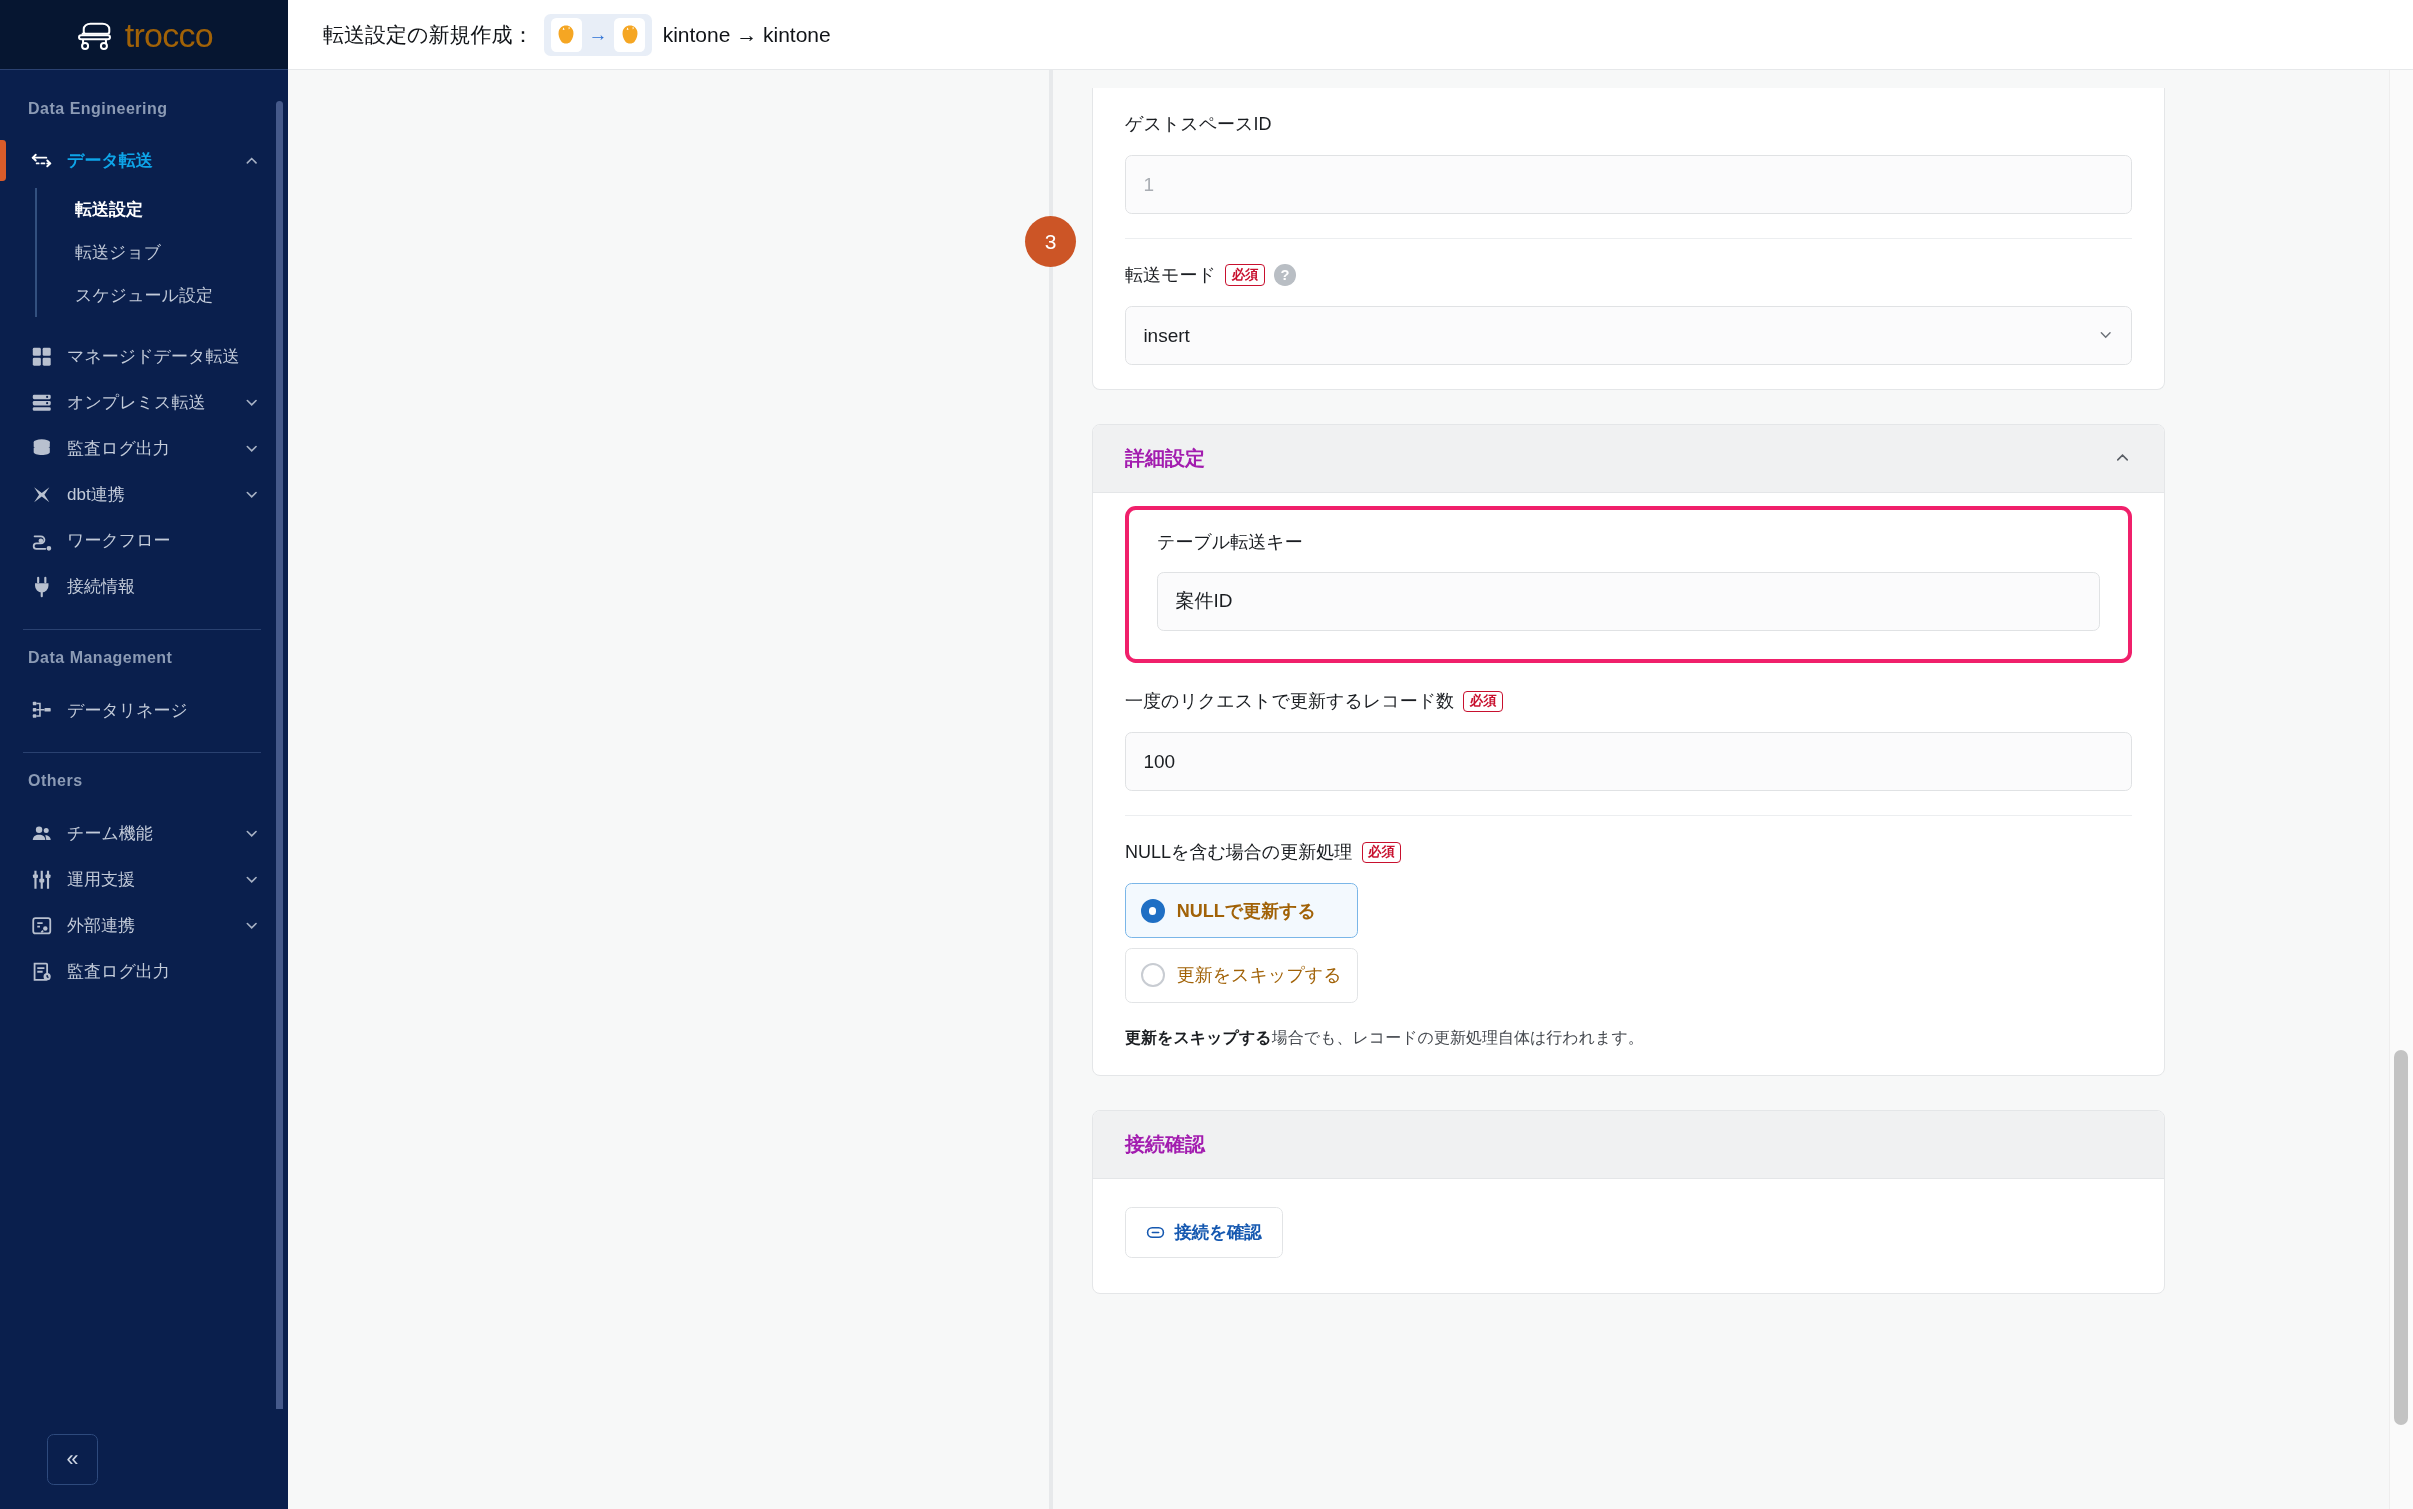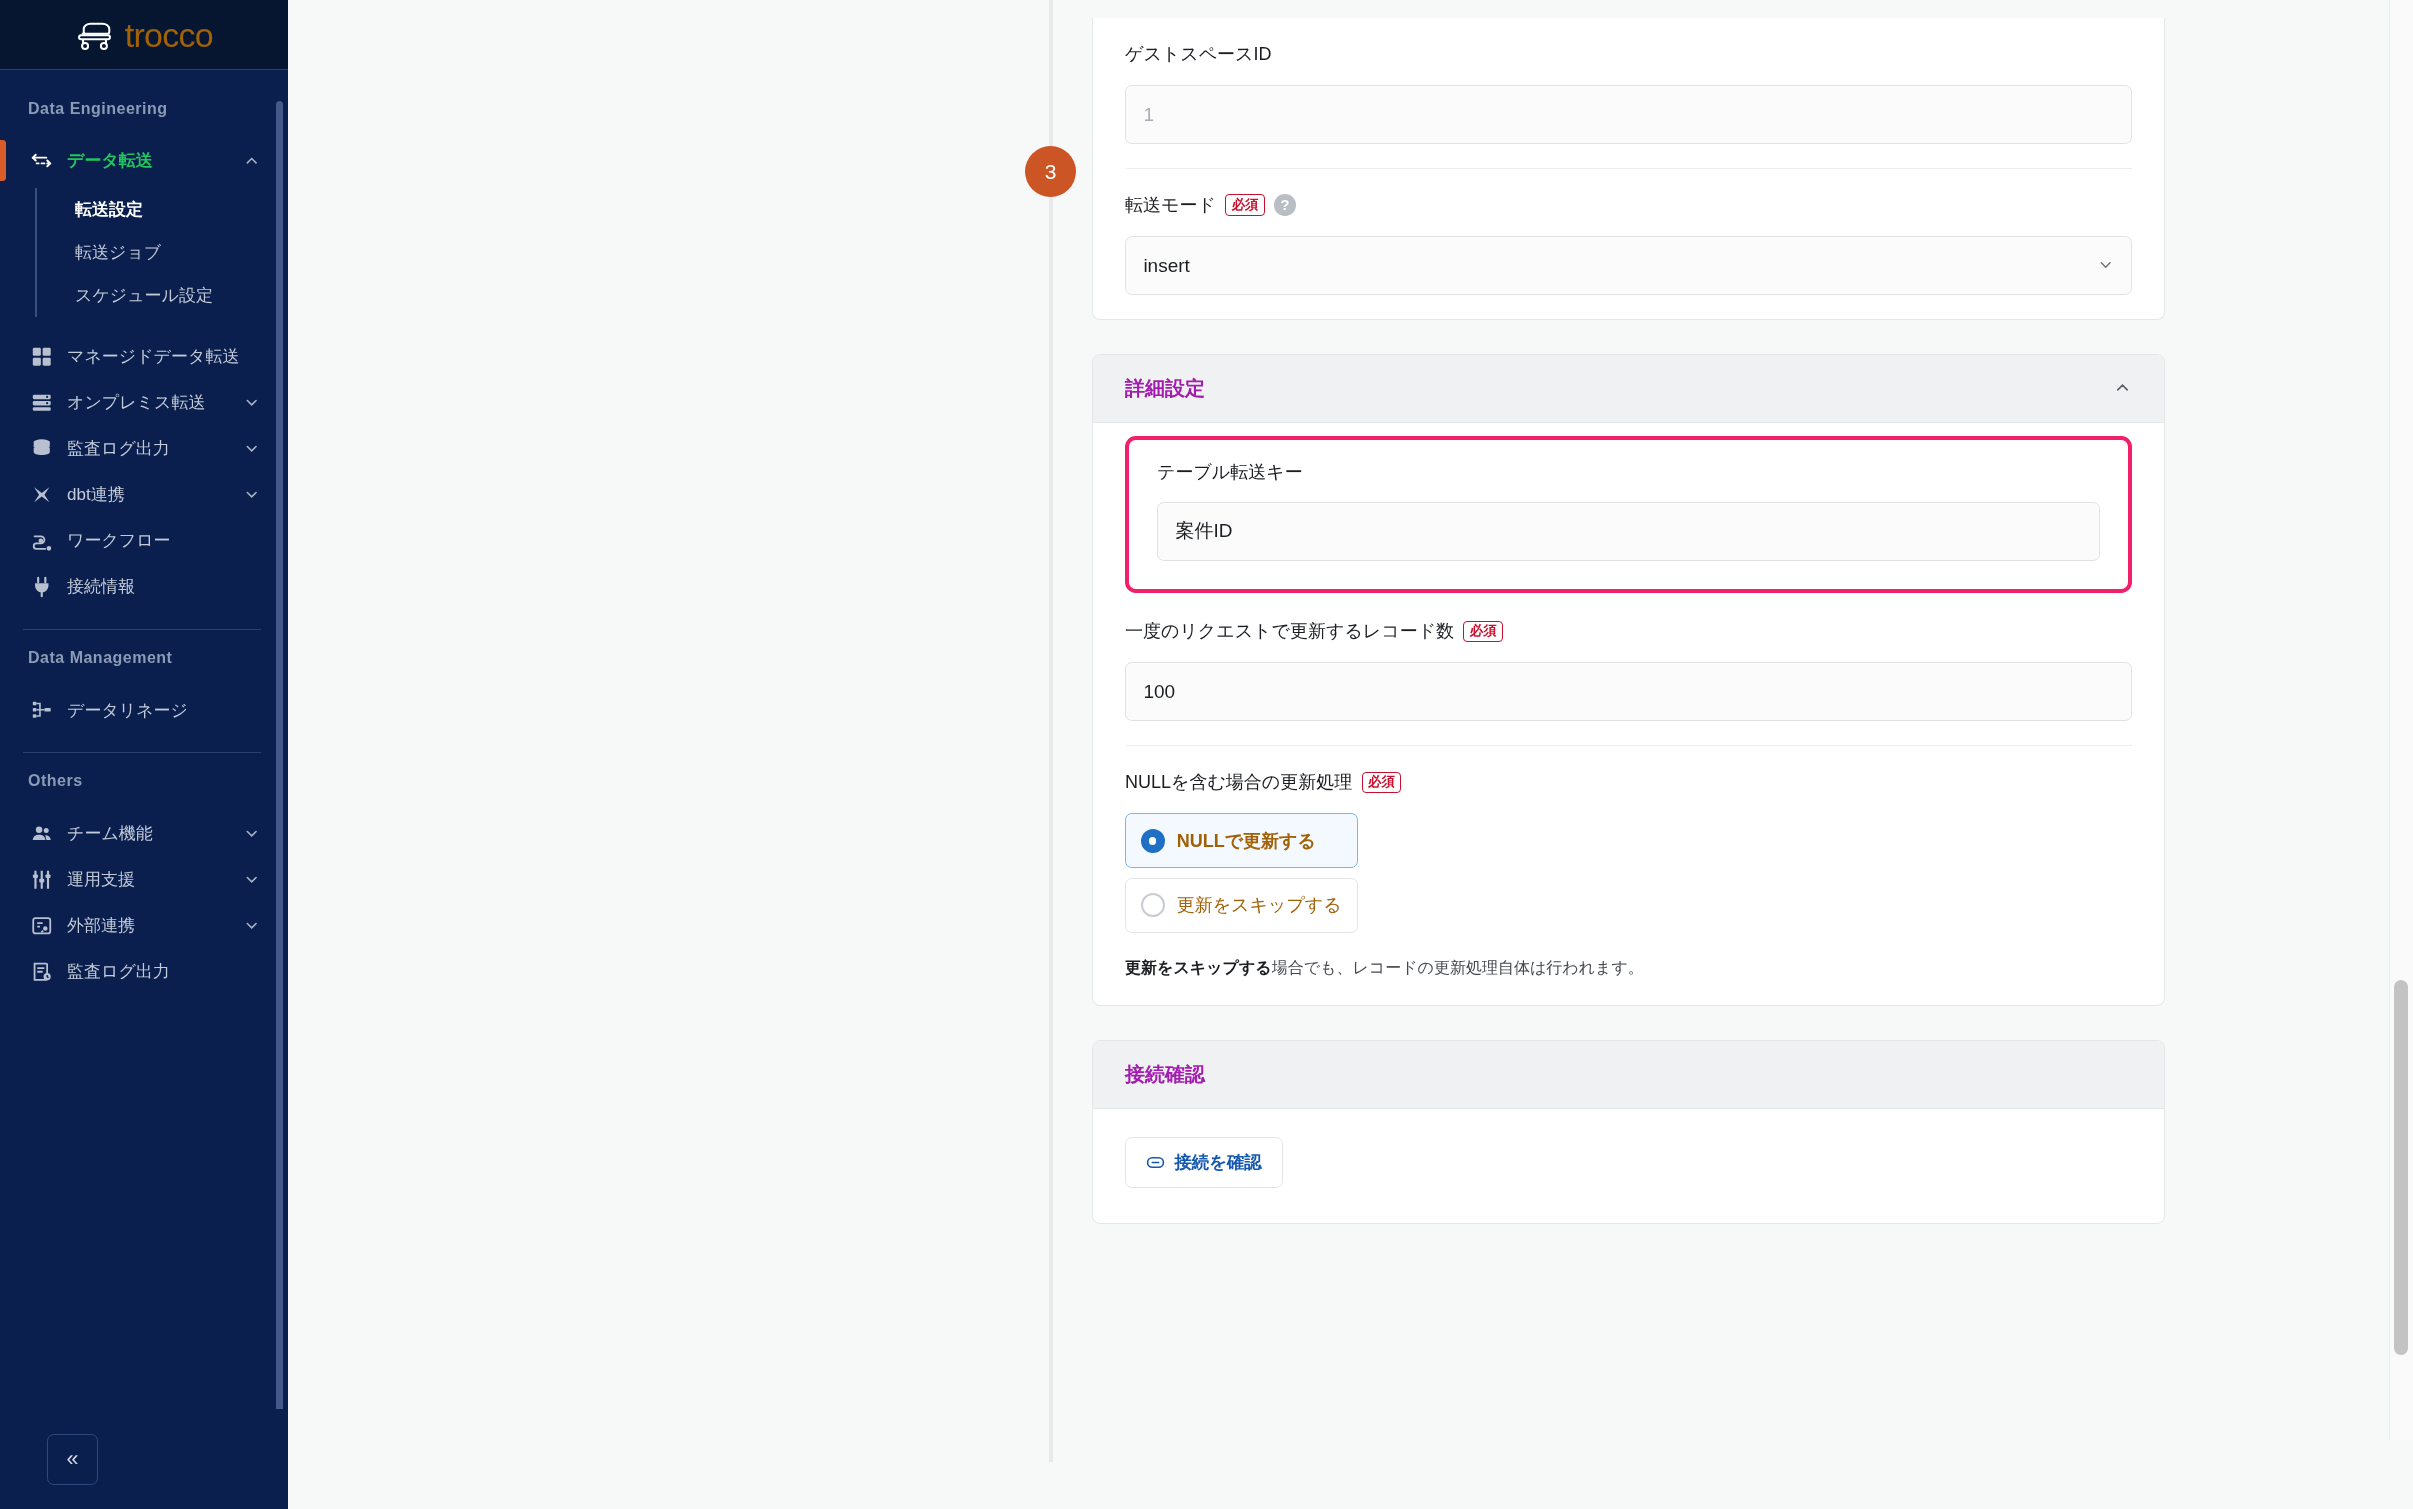--- a/index.html
+++ b/index.html
@@ -47,21 +47,21 @@
     position: relative;
     display: flex; align-items: center;
     height: 46px;
     padding: 0 28px 0 28px;
     color: #c3cbd9; font-size: 17px;
     cursor: pointer;
   }
   .sb-item .ic { width: 27px; height: 27px; flex: 0 0 27px; display: flex; align-items: center; justify-content: center; margin-right: 12px;}
   .sb-item .ic svg { display: block; }
   .sb-item .lbl { flex: 1 1 auto; white-space: nowrap; }
-  .sb-item.active { color: #22c55e; font-weight: 700; }
+  .sb-item.active { color: #0ea5e9; font-weight: 700; }
   .sb-item.active::before {
     content: ""; position: absolute; left: 0; top: 2.7px; bottom: 2.7px; width: 6px;
     background: #d95c2a; border-radius: 0 3.4px 3.4px 0;
   }
   .chev {
     width: 17.4px; height: 17.4px; flex: 0 0 17.4px; opacity: .85;
   }
   .sub-list {
     margin: 4px 0 17.4px 0;
     padding-left: 38px;
@@ -453,20 +453,43 @@
 
     <div class="sidebar-footer">
       <button class="collapse-btn">
         <span>«</span>
       </button>
     </div>
   </aside>
 
   <div class="main">
 
+    <header class="topbar">
+      <div class="topbar-title">
+        <span>転送設定の新規作成：</span>
+        <span class="conn-chips">
+          <span class="chip">
+            <svg width="20" height="21.5" viewBox="0 0 30 32">
+                <path d="M15 2 C21 2 25 6 26 11 C27 16 25 22 22 26 C19 30 11 30 8 26 C5 22 3 16 4 11 C5 6 9 2 15 2 Z" fill="#f5a623"></path>
+                <path d="M11 5 l2 3 l-3 1 z" fill="#ffffff"></path>
+                <path d="M19 4 l2 2 l-2 2 z" fill="#ffffff"></path>
+              </svg>
+          </span>
+          <span class="arrow-mid">→</span>
+          <span class="chip">
+            <svg width="20" height="21.5" viewBox="0 0 30 32">
+                <path d="M15 2 C21 2 25 6 26 11 C27 16 25 22 22 26 C19 30 11 30 8 26 C5 22 3 16 4 11 C5 6 9 2 15 2 Z" fill="#f5a623"></path>
+                <path d="M11 5 l2 3 l-3 1 z" fill="#ffffff"></path>
+                <path d="M19 4 l2 2 l-2 2 z" fill="#ffffff"></path>
+              </svg>
+          </span>
+        </span>
+        <span>kintone → kintone</span>
+      </div>
+    </header>
 
     <div class="content">
 
       <div class="steps-rail"></div>
       <div class="step-badge">3</div>
 
       <div class="col">
 
         <section class="card top-clipped">
           <div class="card-body">

